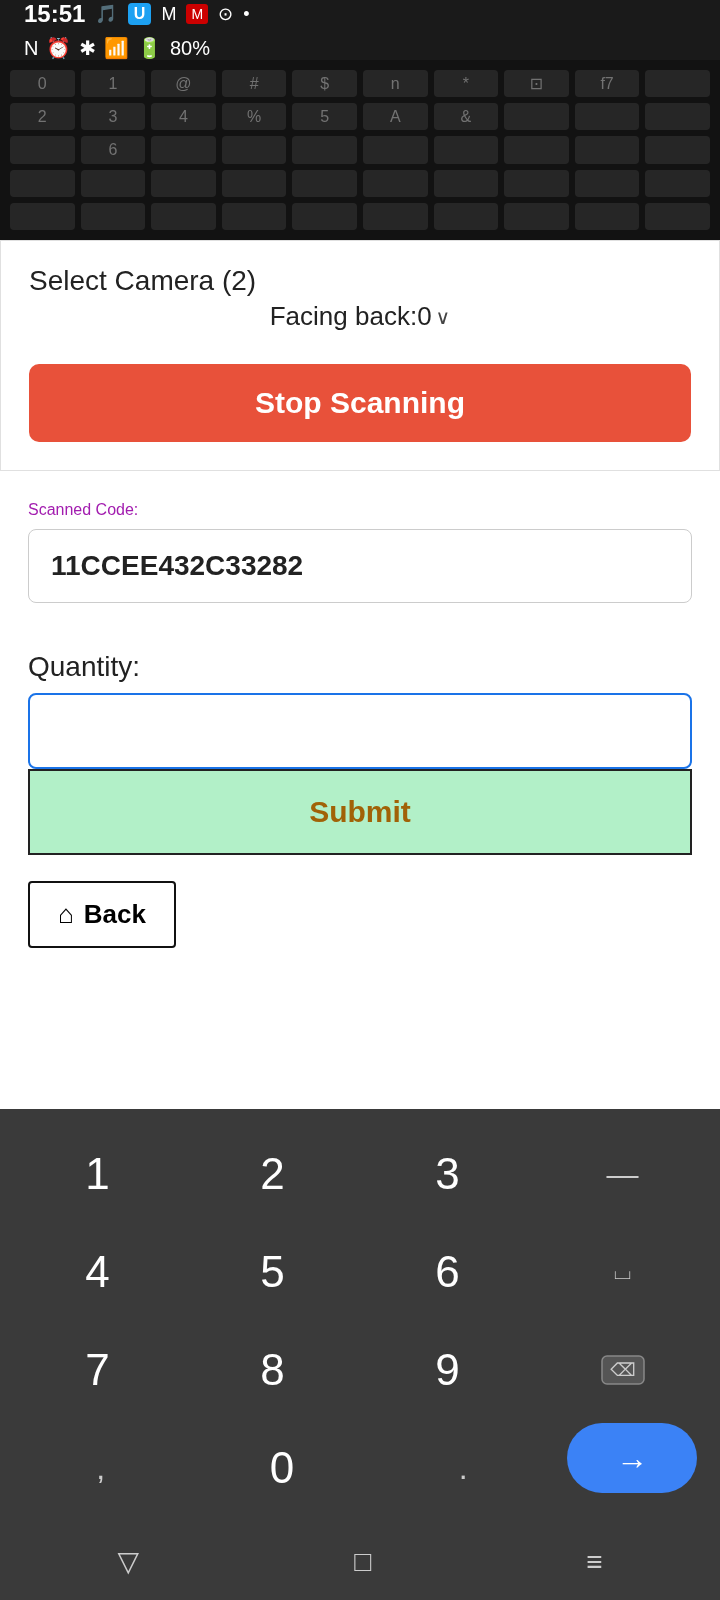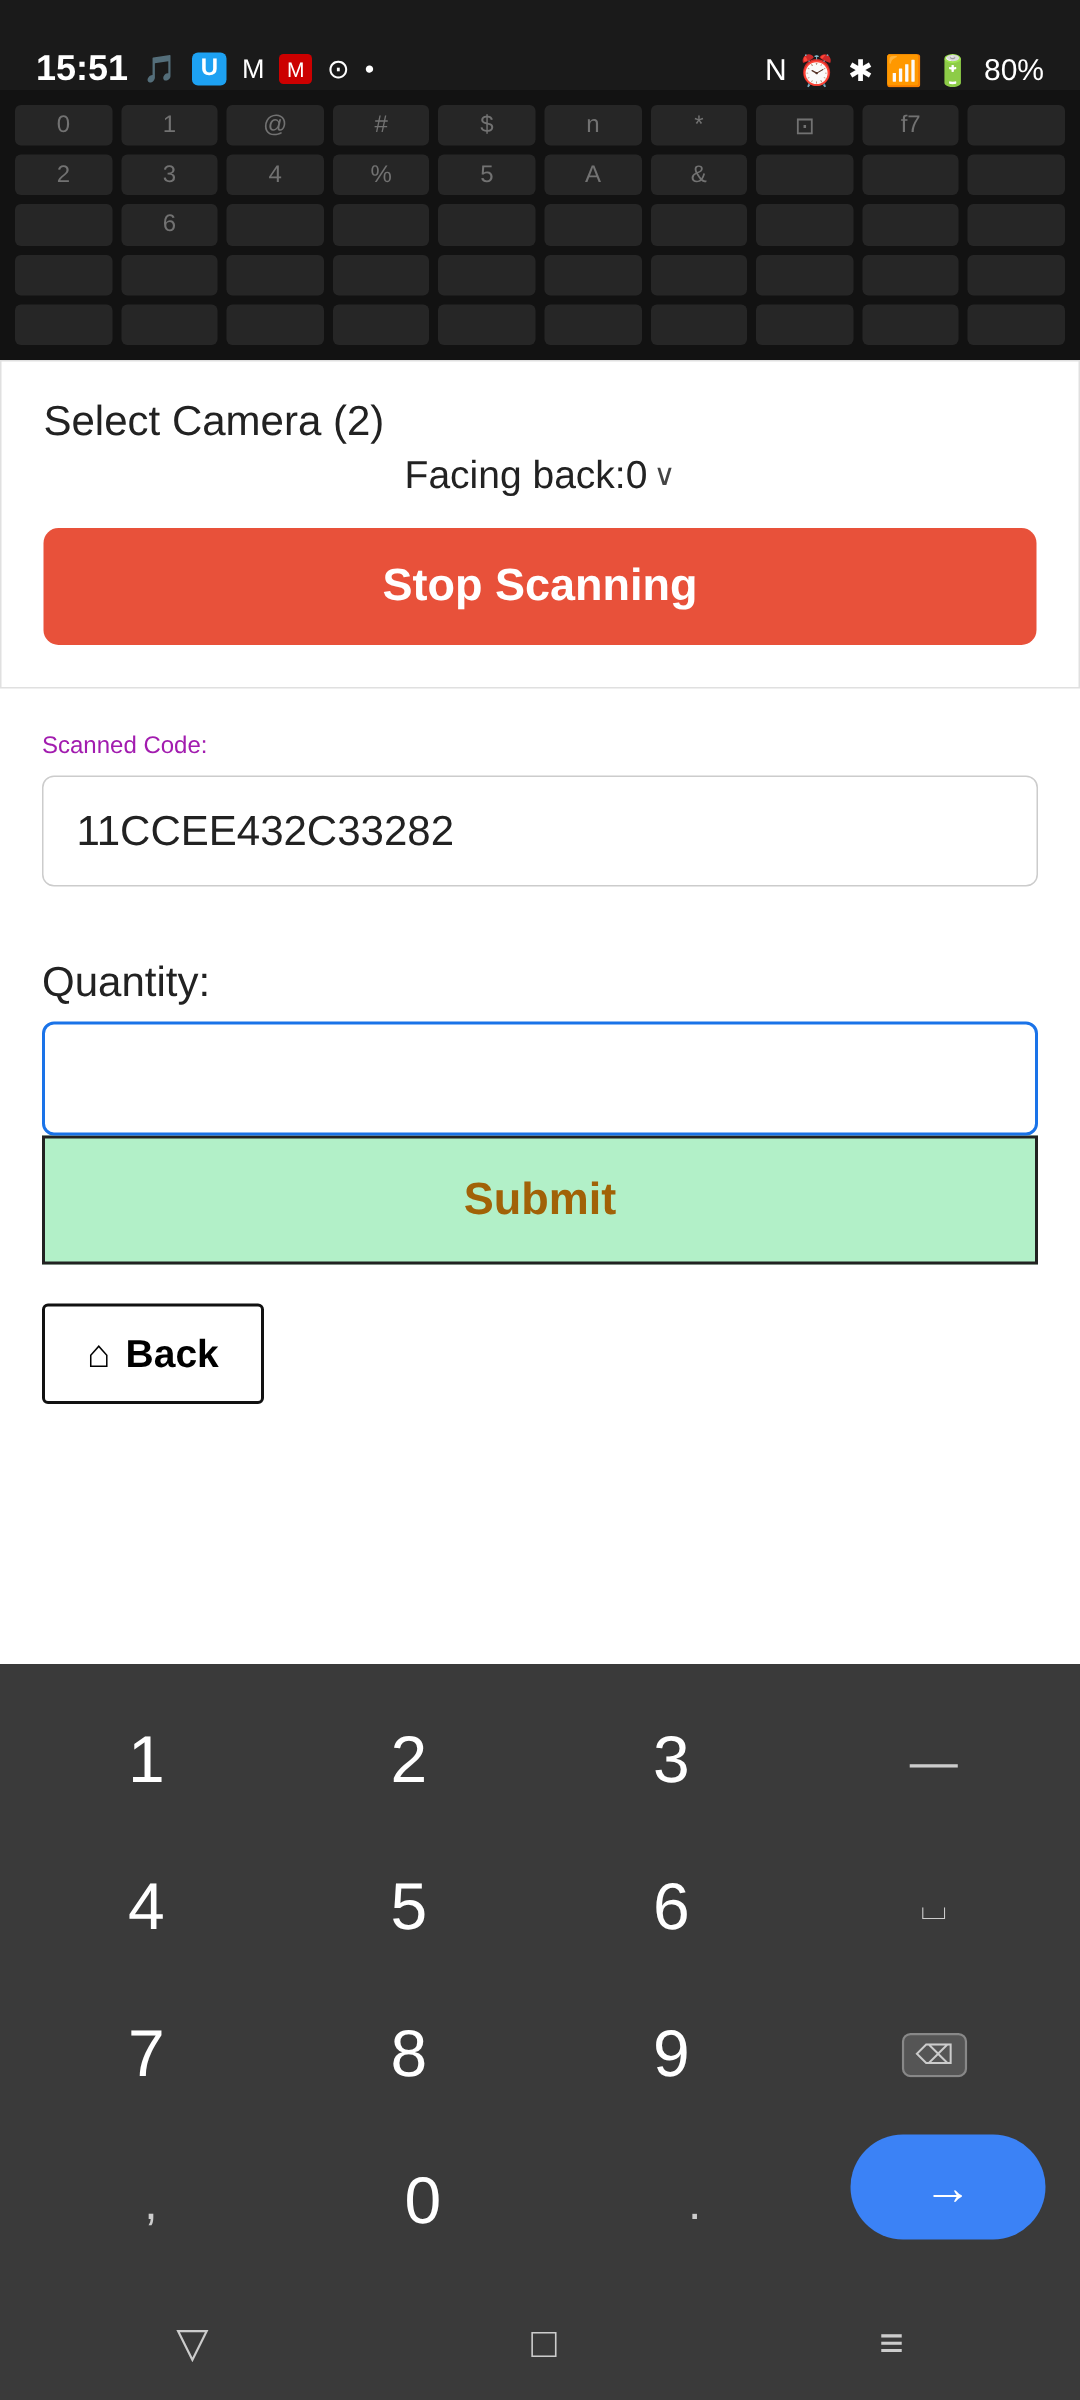--- a/index.html
+++ b/index.html
@@ -11,26 +11,27 @@
       background: #fff;
       overflow-x: hidden;
     }
 
     
     .status-bar {
       width: 720px;
       height: 60px;
       background: #1a1a1a;
       display: flex;
-      align-items: flex-end;
+      align-items: flex-start;
       justify-content: space-between;
       padding: 0 24px;
       color: #fff;
       font-size: 22px;
       font-weight: 500;
+      flex-direction: column;
     }
     .status-left { display: flex; align-items: center; gap: 10px; }
     .status-time { font-size: 24px; font-weight: bold; }
     .status-icon-item { font-size: 18px; }
     .status-right { display: flex; align-items: center; gap: 8px; font-size: 20px; }
 
     
     .camera-preview {
       width: 720px;
       height: 180px;
@@ -74,21 +75,21 @@
     .camera-select-label {
       font-size: 28px;
       color: #222;
       text-align: left;
       margin-bottom: 4px;
     }
     .camera-facing {
       font-size: 26px;
       color: #222;
       text-align: center;
-      margin-bottom: 20px;
+      margin-bottom: 32px;
       display: flex;
       align-items: center;
       justify-content: center;
       gap: 4px;
     }
     .dropdown-arrow {
       font-size: 20px;
       color: #444;
     }
 
@@ -119,20 +120,21 @@
 
     .scanned-code-input {
       width: 100%;
       padding: 20px 22px;
       font-size: 28px;
       border: 1px solid #ccc;
       border-radius: 8px;
       color: #222;
       background: #fff;
       margin-bottom: 24px;
+      font-weight: bold;
     }
 
     .quantity-label {
       font-size: 28px;
       color: #222;
       margin-bottom: 10px;
     }
 
     .quantity-input {
       width: 100%;

